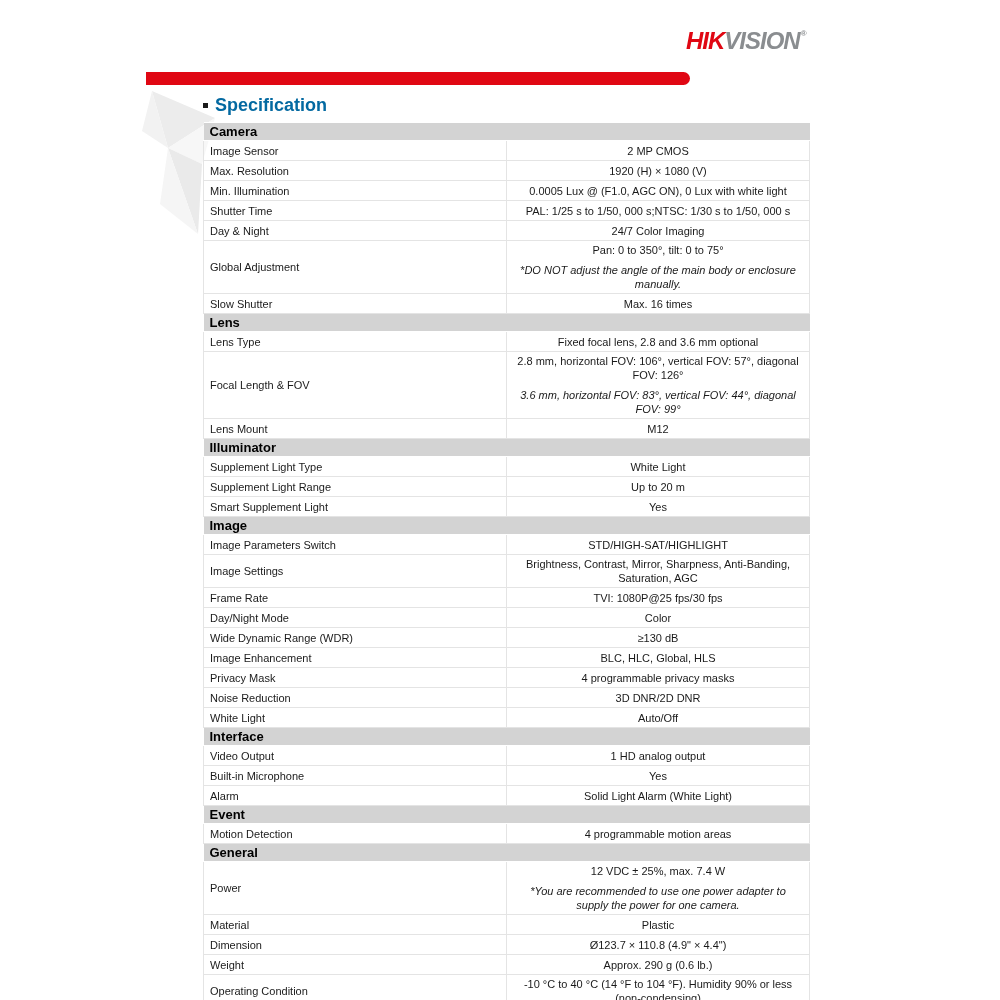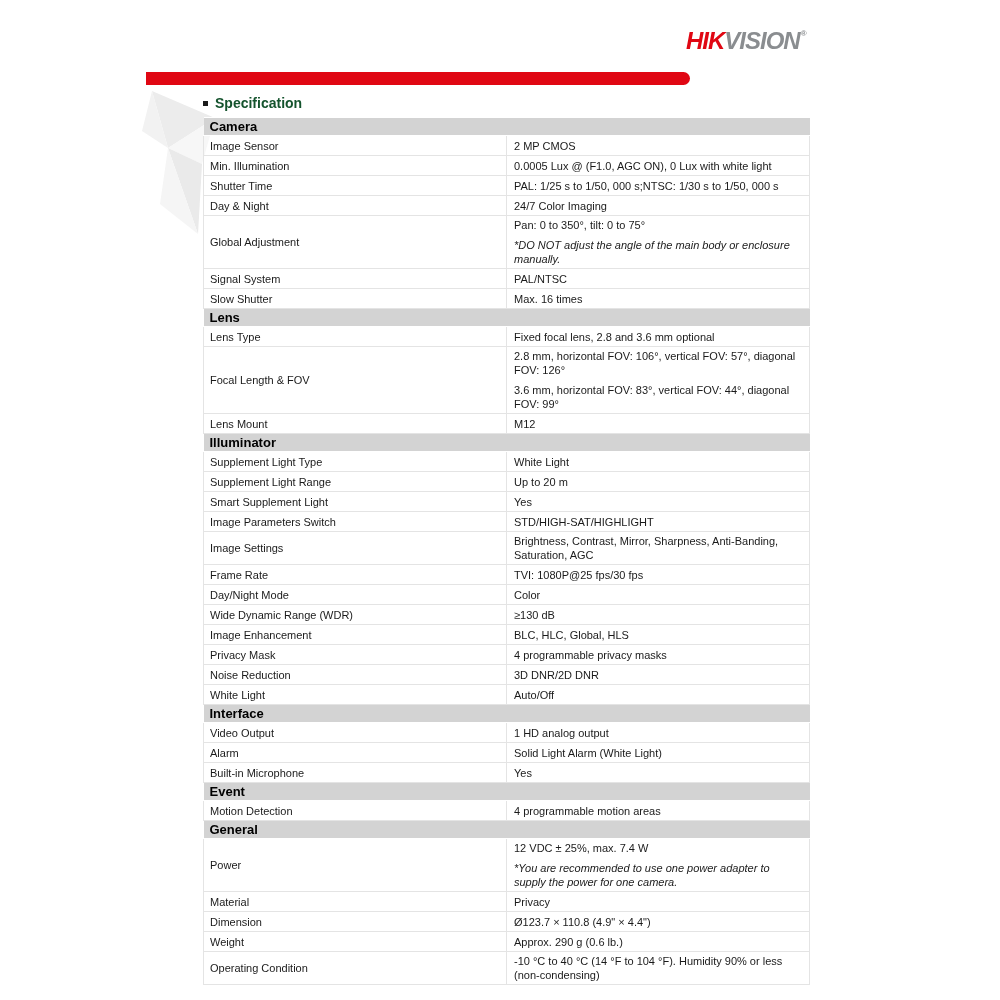--- a/index.html
+++ b/index.html
@@ -55,23 +55,23 @@
   }
 
   
   .content {
     position: absolute;
     left: 203px;
     top: 95px;
     width: 607px;
   }
   .heading {
-    font-size: 14px;
+    font-size: 18px;
     font-weight: bold;
-    color: #14532d;
+    color: #0369a1;
     margin: 0 0 6px 0;
     display: flex;
     align-items: center;
   }
   .heading .bullet {
     display: inline-block;
     width: 5px;
     height: 5px;
     background: #1a1a1a;
     margin-right: 7px;
@@ -100,23 +100,24 @@
     padding: 1px 6px;
     height: 13px;
     color: #000000;
   }
   td.label-cell {
     width: 167px;
     padding: 2px 6px;
   }
   td.value-cell {
     padding: 2px 7px;
+    text-align: center;
   }
   .value-line { line-height: 14px; }
-  .value-line + .value-line { margin-top: 6px; }
+  .value-line + .value-line { margin-top: 6px; font-style: italic; }
   .value-line.italic { font-style: italic; }
   tr.spec-row .label-cell, tr.spec-row .value-cell { height: 15px; }
 </style>
 </head>
 <body>
 
 <div class="page">
 
   <div class="logo">
     <span class="hik">HIK</span><span class="vision">VISION</span><span class="reg">®</span>
@@ -143,20 +144,26 @@
           <tr class="section-row">
             <td colspan="2">Camera</td>
           </tr>
           <tr class="spec-row">
             <td class="label-cell">Image Sensor</td>
             <td class="value-cell">
               <div class="value-line">2 MP CMOS</div>
             </td>
           </tr>
           <tr class="spec-row">
+            <td class="label-cell">Max. Resolution</td>
+            <td class="value-cell">
+              <div class="value-line">1920 (H) × 1080 (V)</div>
+            </td>
+          </tr>
+          <tr class="spec-row">
             <td class="label-cell">Min. Illumination</td>
             <td class="value-cell">
               <div class="value-line">0.0005 Lux @ (F1.0, AGC ON), 0 Lux with white light</div>
             </td>
           </tr>
           <tr class="spec-row">
             <td class="label-cell">Shutter Time</td>
             <td class="value-cell">
               <div class="value-line">PAL: 1/25 s to 1/50, 000 s;NTSC: 1/30 s to 1/50, 000 s</div>
             </td>
@@ -168,26 +175,20 @@
             </td>
           </tr>
           <tr class="spec-row">
             <td class="label-cell">Global Adjustment</td>
             <td class="value-cell">
               <div class="value-line">Pan: 0 to 350°, tilt: 0 to 75°</div>
               <div class="value-line italic">*DO NOT adjust the angle of the main body or enclosure manually.</div>
             </td>
           </tr>
           <tr class="spec-row">
-            <td class="label-cell">Signal System</td>
-            <td class="value-cell">
-              <div class="value-line">PAL/NTSC</div>
-            </td>
-          </tr>
-          <tr class="spec-row">
             <td class="label-cell">Slow Shutter</td>
             <td class="value-cell">
               <div class="value-line">Max. 16 times</div>
             </td>
           </tr>
           <tr class="section-row">
             <td colspan="2">Lens</td>
           </tr>
           <tr class="spec-row">
             <td class="label-cell">Lens Type</td>
@@ -222,20 +223,23 @@
             <td class="value-cell">
               <div class="value-line">Up to 20 m</div>
             </td>
           </tr>
           <tr class="spec-row">
             <td class="label-cell">Smart Supplement Light</td>
             <td class="value-cell">
               <div class="value-line">Yes</div>
             </td>
           </tr>
+          <tr class="section-row">
+            <td colspan="2">Image</td>
+          </tr>
           <tr class="spec-row">
             <td class="label-cell">Image Parameters Switch</td>
             <td class="value-cell">
               <div class="value-line">STD/HIGH-SAT/HIGHLIGHT</div>
             </td>
           </tr>
           <tr class="spec-row">
             <td class="label-cell">Image Settings</td>
             <td class="value-cell">
               <div class="value-line">Brightness, Contrast, Mirror, Sharpness, Anti-Banding, Saturation, AGC</div>
@@ -286,29 +290,29 @@
           <tr class="section-row">
             <td colspan="2">Interface</td>
           </tr>
           <tr class="spec-row">
             <td class="label-cell">Video Output</td>
             <td class="value-cell">
               <div class="value-line">1 HD analog output</div>
             </td>
           </tr>
           <tr class="spec-row">
+            <td class="label-cell">Built-in Microphone</td>
+            <td class="value-cell">
+              <div class="value-line">Yes</div>
+            </td>
+          </tr>
+          <tr class="spec-row">
             <td class="label-cell">Alarm</td>
             <td class="value-cell">
               <div class="value-line">Solid Light Alarm (White Light)</div>
-            </td>
-          </tr>
-          <tr class="spec-row">
-            <td class="label-cell">Built-in Microphone</td>
-            <td class="value-cell">
-              <div class="value-line">Yes</div>
             </td>
           </tr>
           <tr class="section-row">
             <td colspan="2">Event</td>
           </tr>
           <tr class="spec-row">
             <td class="label-cell">Motion Detection</td>
             <td class="value-cell">
               <div class="value-line">4 programmable motion areas</div>
             </td>
@@ -319,21 +323,21 @@
           <tr class="spec-row">
             <td class="label-cell">Power</td>
             <td class="value-cell">
               <div class="value-line">12 VDC ± 25%, max. 7.4 W</div>
               <div class="value-line italic">*You are recommended to use one power adapter to supply the power for one camera.</div>
             </td>
           </tr>
           <tr class="spec-row">
             <td class="label-cell">Material</td>
             <td class="value-cell">
-              <div class="value-line">Privacy</div>
+              <div class="value-line">Plastic</div>
             </td>
           </tr>
           <tr class="spec-row">
             <td class="label-cell">Dimension</td>
             <td class="value-cell">
               <div class="value-line">Ø123.7 × 110.8 (4.9" × 4.4")</div>
             </td>
           </tr>
           <tr class="spec-row">
             <td class="label-cell">Weight</td>

